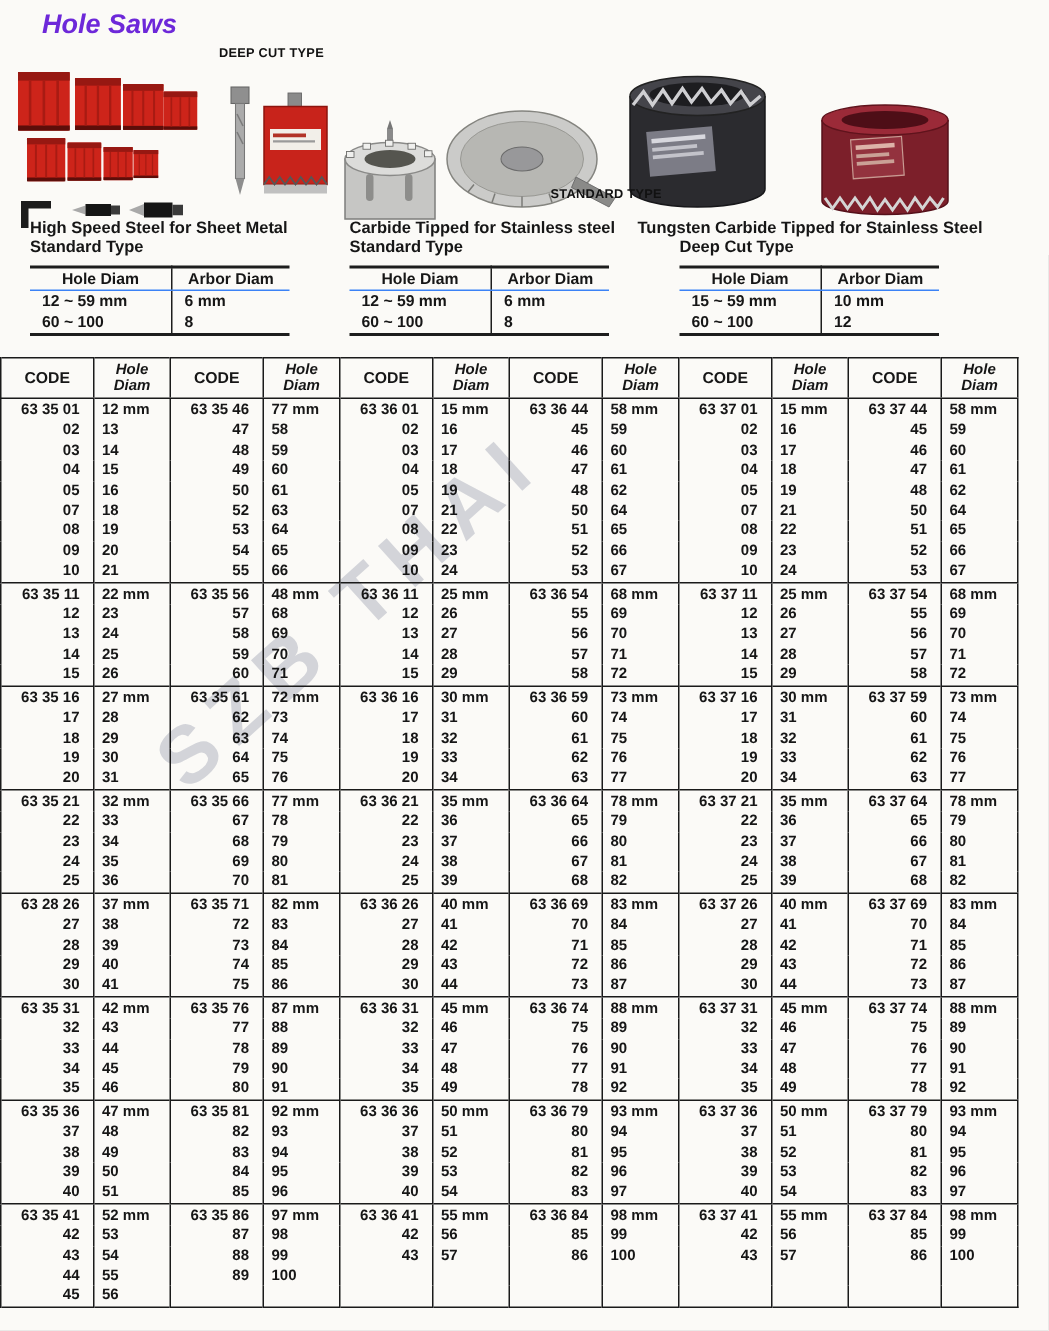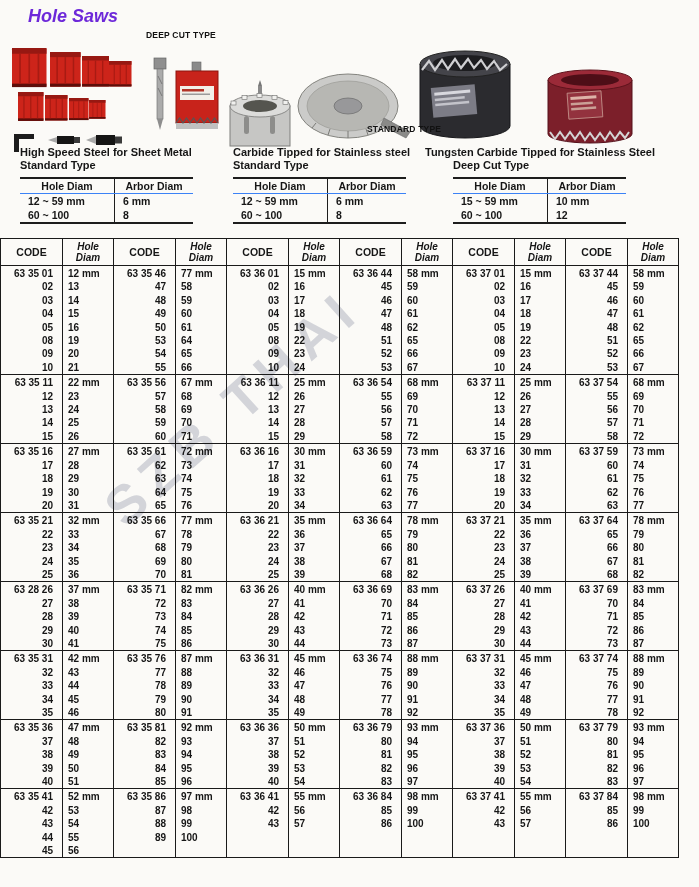--- a/index.html
+++ b/index.html
@@ -364,20 +364,34 @@
           <td class="code">05</td>
           <td class="diam">19</td>
           <td class="code">48</td>
           <td class="diam">62</td>
           <td class="code">05</td>
           <td class="diam">19</td>
           <td class="code">48</td>
           <td class="diam">62</td>
         </tr>
         <tr>
+          <td class="code">07</td>
+          <td class="diam">18</td>
+          <td class="code">52</td>
+          <td class="diam">63</td>
+          <td class="code">07</td>
+          <td class="diam">21</td>
+          <td class="code">50</td>
+          <td class="diam">64</td>
+          <td class="code">07</td>
+          <td class="diam">21</td>
+          <td class="code">50</td>
+          <td class="diam">64</td>
+        </tr>
+        <tr>
           <td class="code">08</td>
           <td class="diam">19</td>
           <td class="code">53</td>
           <td class="diam">64</td>
           <td class="code">08</td>
           <td class="diam">22</td>
           <td class="code">51</td>
           <td class="diam">65</td>
           <td class="code">08</td>
           <td class="diam">22</td>
@@ -409,21 +423,21 @@
           <td class="diam">67</td>
           <td class="code">10</td>
           <td class="diam">24</td>
           <td class="code">53</td>
           <td class="diam">67</td>
         </tr>
         <tr class="group-start">
           <td class="code">63 35 11</td>
           <td class="diam">22 mm</td>
           <td class="code">63 35 56</td>
-          <td class="diam">67 mm</td>
+          <td class="diam">48 mm</td>
           <td class="code">63 36 11</td>
           <td class="diam">25 mm</td>
           <td class="code">63 36 54</td>
           <td class="diam">68 mm</td>
           <td class="code">63 37 11</td>
           <td class="diam">25 mm</td>
           <td class="code">63 37 54</td>
           <td class="diam">68 mm</td>
         </tr>
         <tr>

